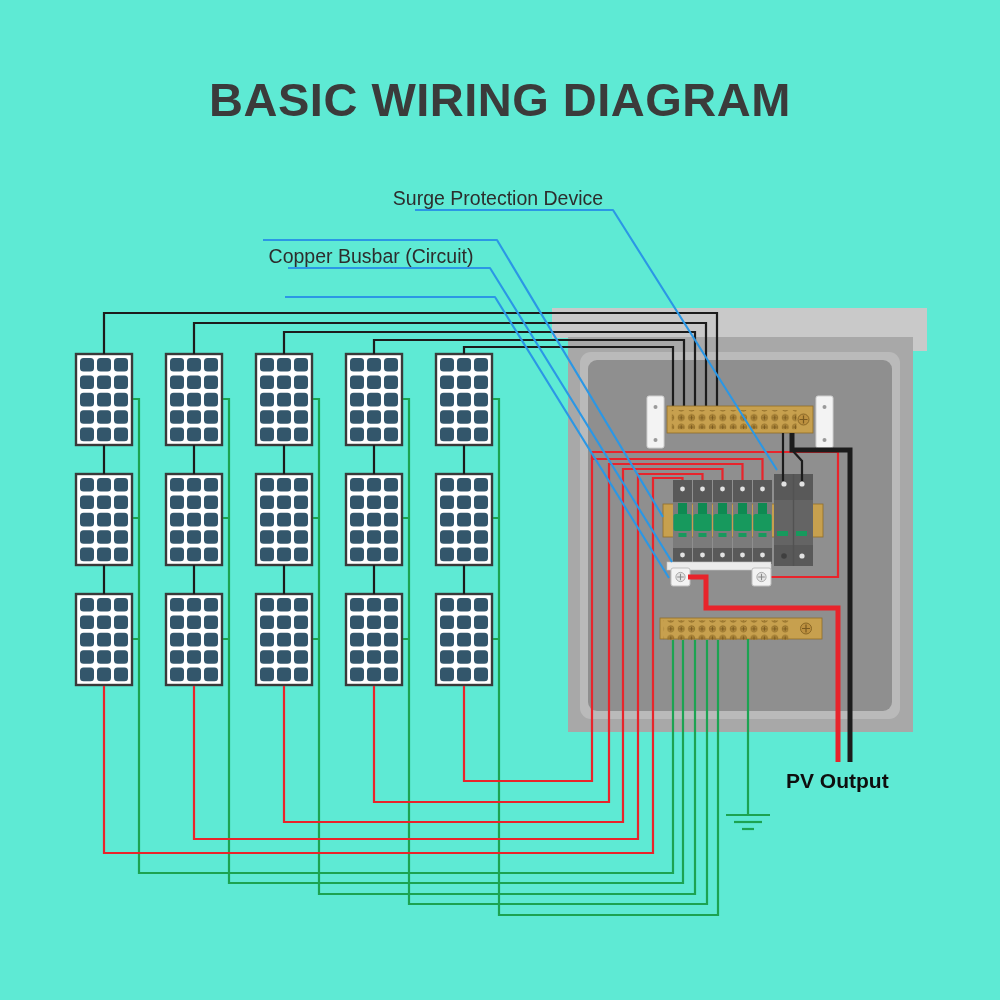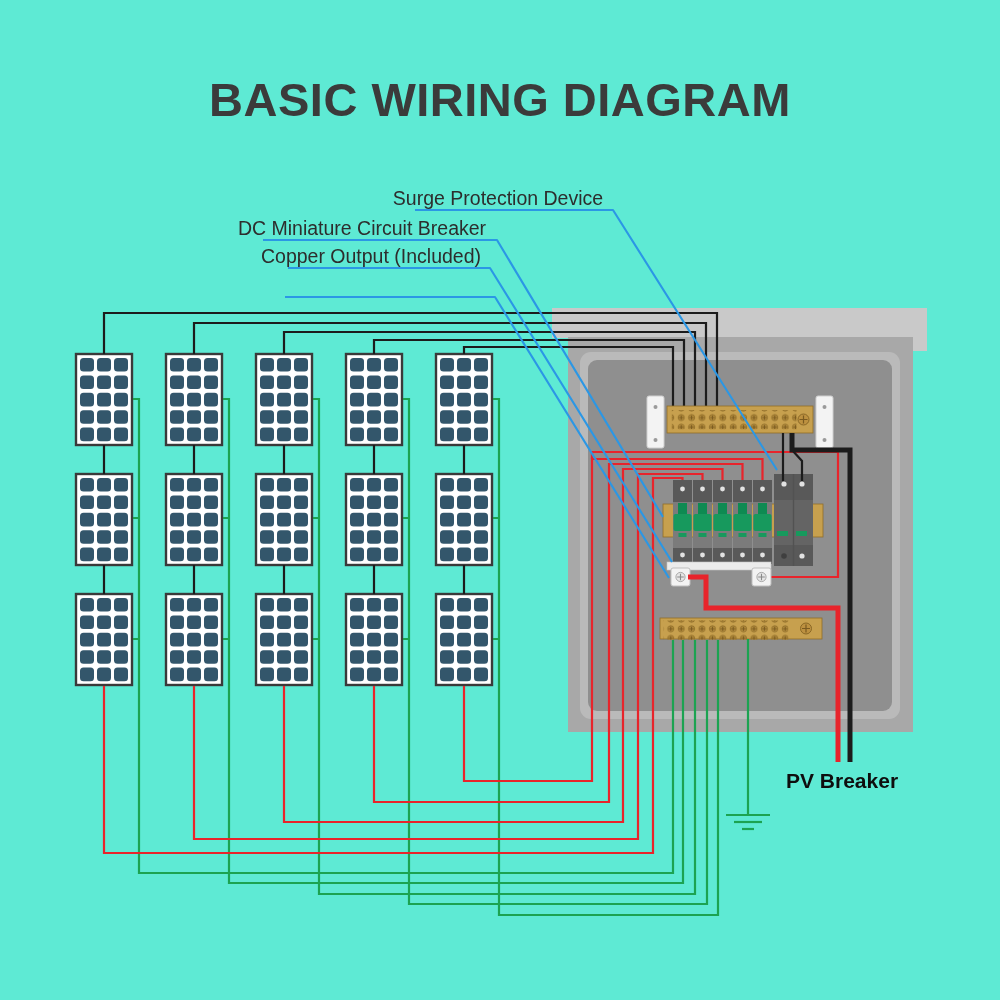--- a/index.html
+++ b/index.html
@@ -228,17 +228,16 @@
       <path class="wb" d="M415,210 H613 L777,470"></path>
       <path class="wb" d="M263,240 H497 L663,517"></path>
       <path class="wb" d="M288,268 H490 L672,562"></path>
       <path class="wb" d="M285,297 H495 L669,578"></path>
     </g>
   </svg>
 
   <div class="title">BASIC WIRING DIAGRAM</div>
 
   <div class="lbl" style="left:383px;top:187px;width:230px;">Surge Protection Device</div>
-  <div class="lbl" style="left:227px;top:217px;width:270px;">DC Miniature Circuit Breaker</div>
-  <div class="lbl" style="left:251px;top:245px;width:240px;">Copper Output (Included)</div>
-
-  <div class="pv-out">PV Breaker</div>
+  <div class="lbl" style="left:251px;top:245px;width:240px;">Copper Busbar (Circuit)</div>
+
+  <div class="pv-out">PV Output</div>
 </div>
 
 </body></html>

